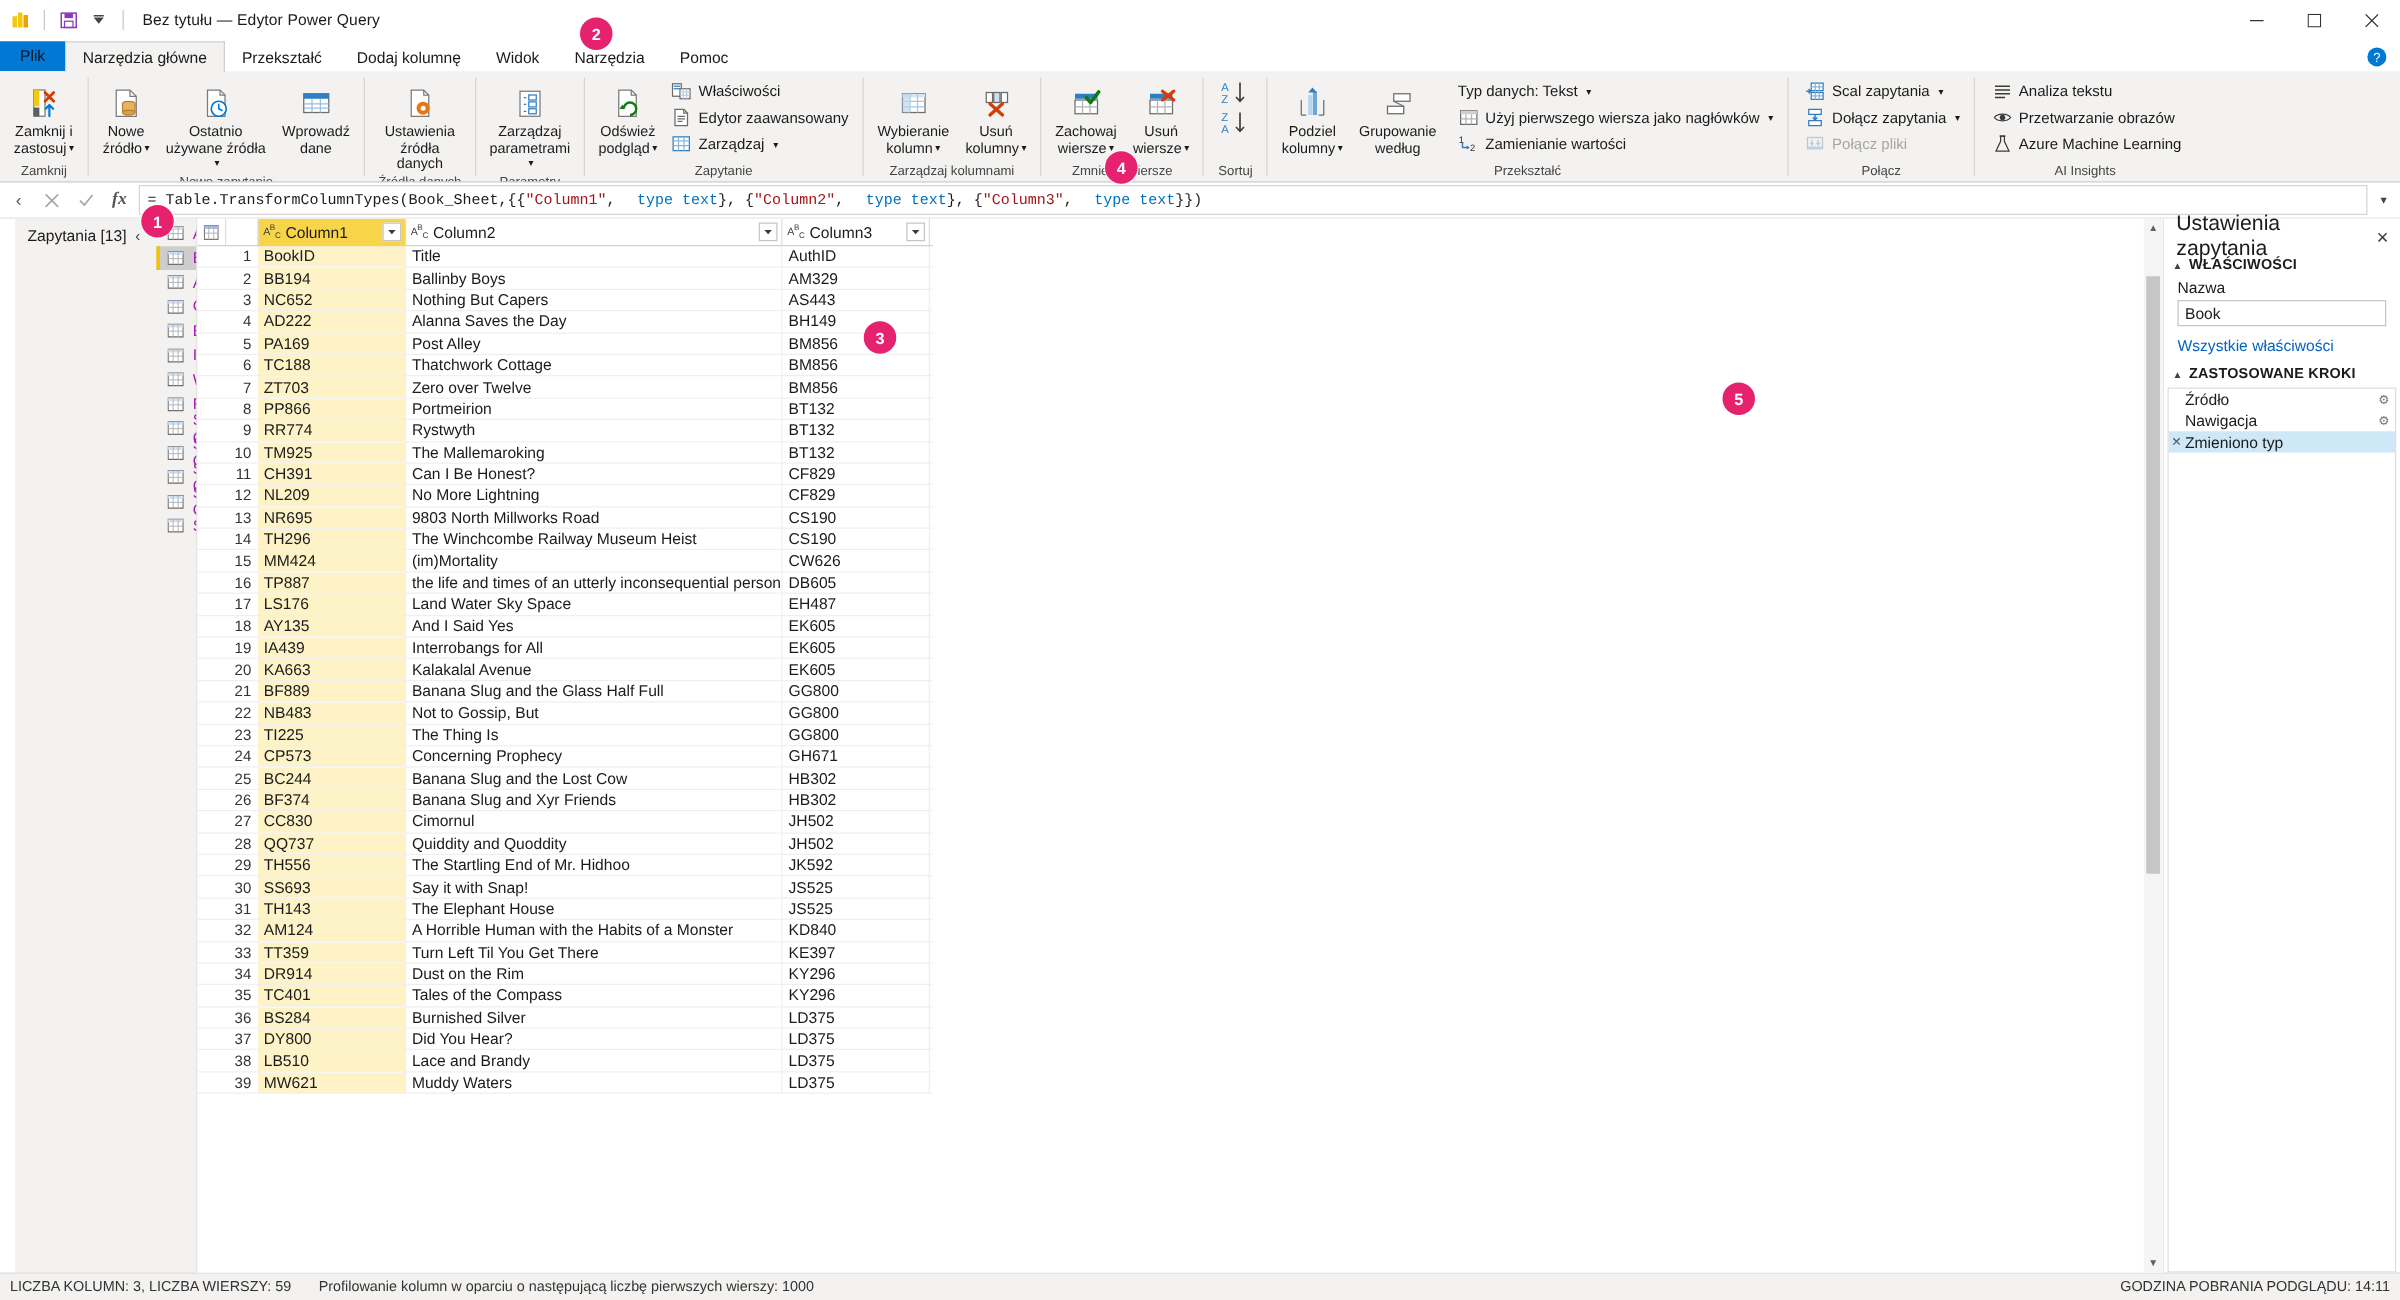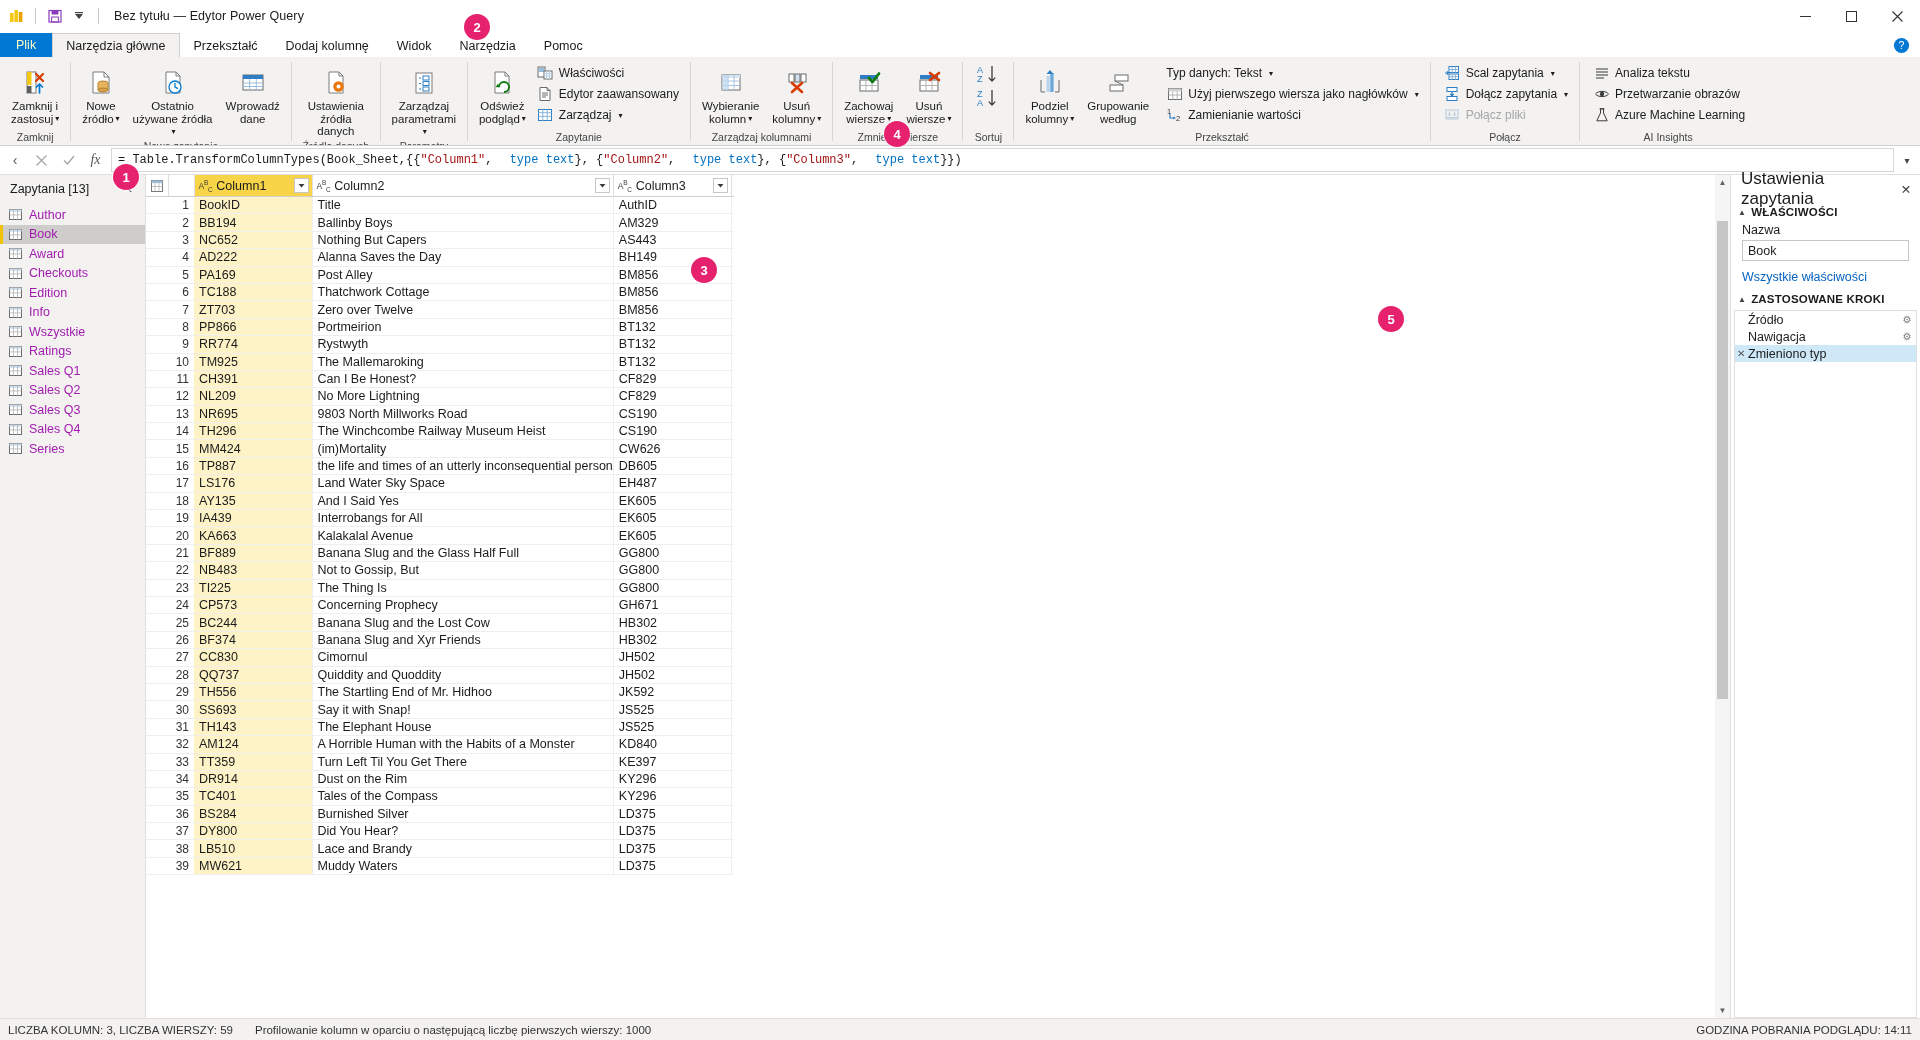--- a/index.html
+++ b/index.html
@@ -28,21 +28,21 @@
   .wincontrols { position:absolute; right:0; top:0; height:33px; display:flex; }
   .wc { width:46px; height:33px; display:flex; align-items:center; justify-content:center; }
   .wc svg { display:block; }
 
   
   .tabstrip {
     height:24px; background:#ffffff; display:flex; align-items:stretch;
     position:relative; flex:none; font-size:12.5px;
   }
   .tab-file {
-    background:#0078d4; color:#fef9c3; padding:0 16px;
+    background:#0078d4; color:#0f172a; padding:0 16px;
     display:flex; align-items:center; justify-content:center; min-width:44px;
   }
   .tab {
     padding:0 13px; display:flex; align-items:center; color:#1b1b1b;
     border:1px solid transparent; border-bottom:none; position:relative;
   }
   .tab.active {
     background:#f3f2f1; border-color:#d2d0ce; border-bottom:1px solid #f3f2f1;
     margin-bottom:-1px; z-index:3;
   }
@@ -97,21 +97,21 @@
     font-family:"Liberation Mono", monospace; font-size:12px; white-space:nowrap; overflow:hidden;
   }
   .fx-dropdown { width:26px; height:24px; display:flex; align-items:center; justify-content:center; color:#444; font-size:10px; }
   .tok-str { color:#a31515; }
   .tok-kw  { color:#0070c0;margin-left:10px; }
 
   
   .main { flex:1; display:flex; min-height:0; background:#ffffff; }
 
   
-  .qpane { width:146px; background:#f3f2f1; border-right:1px solid #e1dfdd; display:flex; flex-direction:column; flex:none; }
+  .qpane { width:146px; background:#f3f2f1; border-right:1px solid #e1dfdd; display:flex; flex-direction:row; flex:none;margin-left:12px; }
   .qpane-head { height:28px; display:flex; align-items:center; padding:0 6px 0 10px; }
   .qpane-title { font-size:12.5px; color:#1b1b1b; flex:1; }
   .qpane-collapse { width:18px; height:18px; display:flex; align-items:center; justify-content:center; color:#444; font-size:12px; }
   .qlist { flex:1; overflow:hidden; padding-top:2px; }
   .qitem {
     height:19.5px; display:flex; align-items:center; gap:7px; padding-left:9px;
     font-size:12.5px; color:#a21caf; position:relative;
   }
   .qitem.selected { background:#cfcdcb; }
   .qitem.selected:before {
@@ -679,21 +679,21 @@
       <svg width="13" height="13" viewBox="0 0 13 13">
           <path d="M1.5 1.5 L11.5 11.5 M11.5 1.5 L1.5 11.5" stroke="#a6a6a6" stroke-width="1.3"></path>
         </svg>
     </div>
     <div class="fx-check">
       <svg width="14" height="14" viewBox="0 0 14 14">
           <path d="M2 7.5 L5.5 11 L12 3" stroke="#a6a6a6" stroke-width="1.4" fill="none"></path>
         </svg>
     </div>
     <div class="fx-fx">
-      <span style="font-family:'Liberation Serif',serif; font-style:italic; font-size:14px; color:#555;">fx</span>
+      <span style="font-family:'Liberation Serif',serif; font-style:italic; font-size:14px; color:#555;font-weight:bold;">fx</span>
     </div>
     <div class="fx-input">
       <span>
         <span>= Table.TransformColumnTypes(Book_Sheet,{{</span><span class="tok-str">"Column1"</span><span>, </span><span class="tok-kw">type text</span><span>}, {</span><span class="tok-str">"Column2"</span><span>, </span><span class="tok-kw">type text</span><span>}, {</span><span class="tok-str">"Column3"</span><span>, </span><span class="tok-kw">type text</span><span>}})</span>
       </span>
     </div>
     <div class="fx-dropdown">▾</div>
   </div>
 
   <div class="main">

